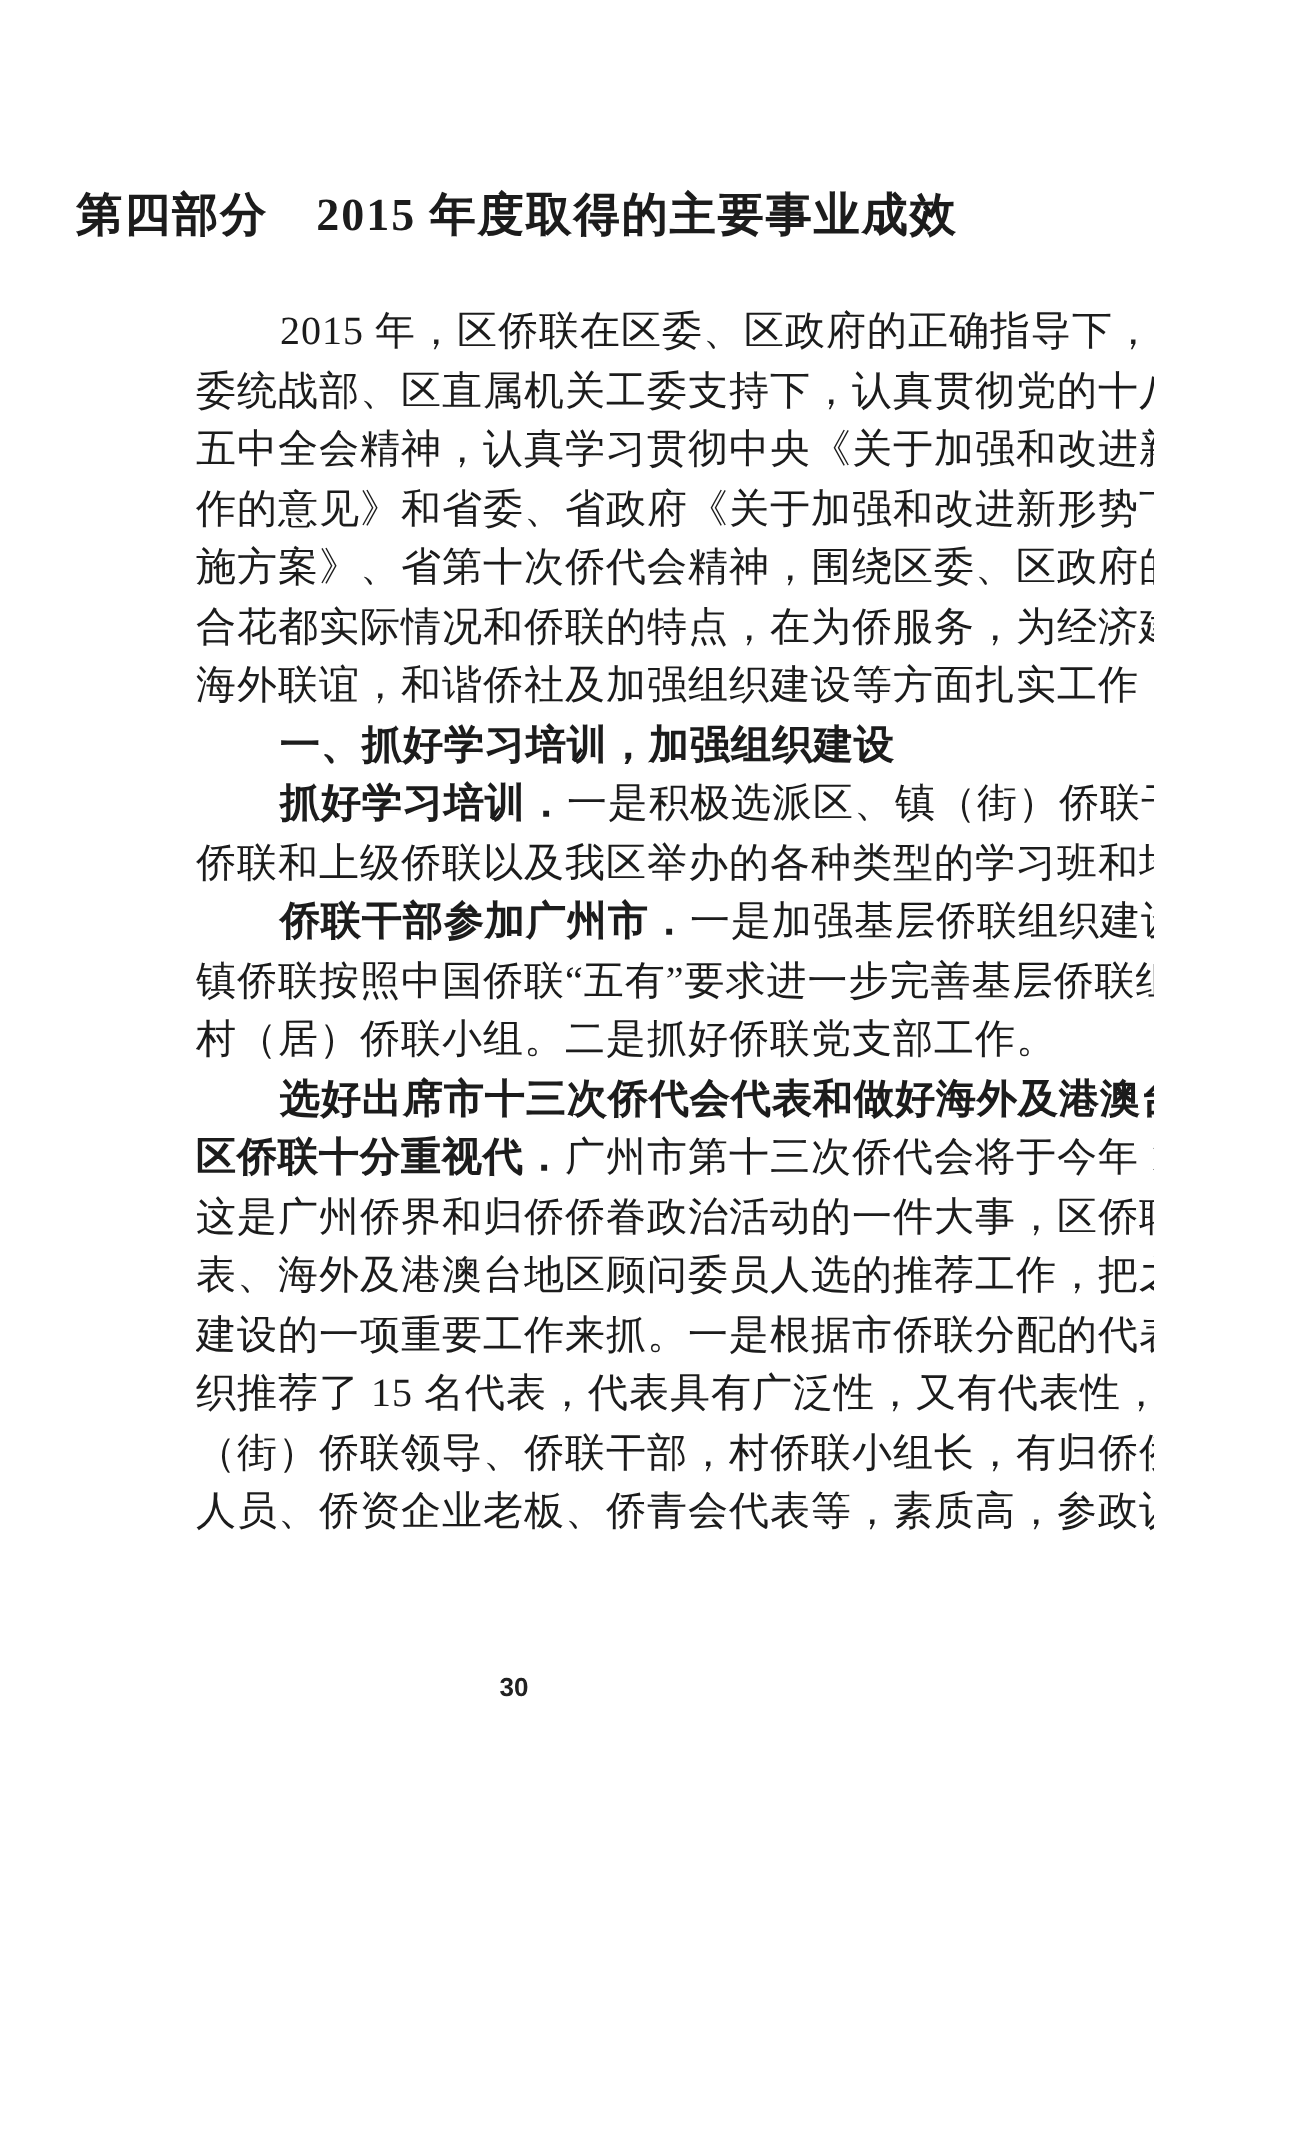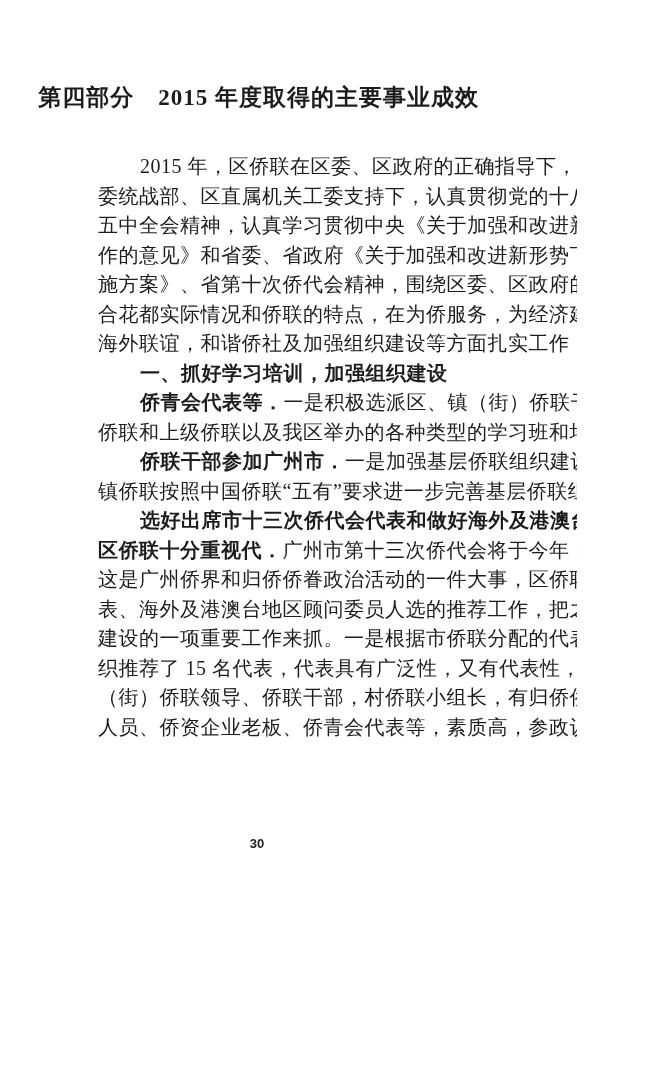--- a/index.html
+++ b/index.html
@@ -15,21 +15,21 @@
   }
   .page {
     position: relative;
     width: 650px;
     height: 1071px;
     background: #ffffff;
     overflow: hidden;
   }
   .doc-title {
     position: absolute;
-    top: 82px;
+    top: 92px;
     left: 0;
     width: 517px;
     text-align: center;
     font-size: 23px;
     font-weight: bold;
     letter-spacing: 1px;
     white-space: nowrap;
   }
   .text-body {
     position: absolute;
@@ -76,24 +76,25 @@
 
   <div class="text-body">
       <div class="line indent justify"><span>2015 年，区侨联在区委、区政府的正确指导下，在市侨联、区</span></div>
       <div class="line justify"><span>委统战部、区直属机关工委支持下，认真贯彻党的十八大、十八届四、</span></div>
       <div class="line justify"><span>五中全会精神，认真学习贯彻中央《关于加强和改进新形势下侨联工</span></div>
       <div class="line justify"><span>作的意见》和省委、省政府《关于加强和改进新形势下侨联工作的实</span></div>
       <div class="line justify"><span>施方案》、省第十次侨代会精神，围绕区委、区政府的中心工作，结</span></div>
       <div class="line justify"><span>合花都实际情况和侨联的特点，在为侨服务，为经济建设服务，开展</span></div>
       <div class="line justify"><span>海外联谊，和谐侨社及加强组织建设等方面扎实工作，较好完成全年</span></div>
       <div class="line indent"><span class="bold">一、抓好学习培训，加强组织建设</span></div>
-      <div class="line indent justify"><span class="bold">侨青会代表等．</span><span>一是积极选派区、镇（街）侨联干部参加广州市</span></div>
+      <div class="line indent justify"><span class="bold">抓好学习培训．</span><span>一是积极选派区、镇（街）侨联干部参加广州市</span></div>
       <div class="line justify"><span>侨联和上级侨联以及我区举办的各种类型的学习班和培训班，提高侨</span></div>
       <div class="line indent justify"><span class="bold">侨联干部参加广州市．</span><span>一是加强基层侨联组织建设，指导各街、</span></div>
       <div class="line justify"><span>镇侨联按照中国侨联“五有”要求进一步完善基层侨联组织，配备好</span></div>
+      <div class="line"><span>村（居）侨联小组。二是抓好侨联党支部工作。</span></div>
       <div class="line indent justify"><span class="bold">选好出席市十三次侨代会代表和做好海外及港澳台地区顾问委</span></div>
       <div class="line justify"><span class="bold">区侨联十分重视代．</span><span>广州市第十三次侨代会将于今年 12 月隆重举行，</span></div>
       <div class="line justify"><span>这是广州侨界和归侨侨眷政治活动的一件大事，区侨联十分重视代</span></div>
       <div class="line justify"><span>表、海外及港澳台地区顾问委员人选的推荐工作，把之作为加强组织</span></div>
       <div class="line justify"><span>建设的一项重要工作来抓。一是根据市侨联分配的代表名额，认真组</span></div>
       <div class="line justify"><span>织推荐了 15 名代表，代表具有广泛性，又有代表性，包括有区、镇</span></div>
       <div class="line justify"><span>（街）侨联领导、侨联干部，村侨联小组长，有归侨侨眷、留学回国</span></div>
       <div class="line justify"><span>人员、侨资企业老板、侨青会代表等，素质高，参政议政能力强。二</span></div>
     </div>
 

